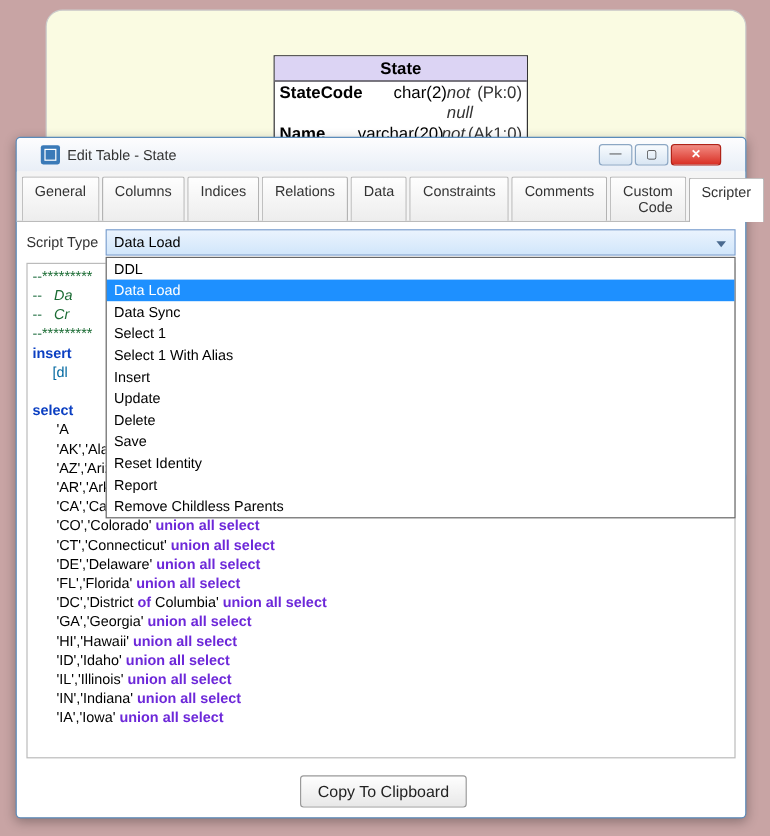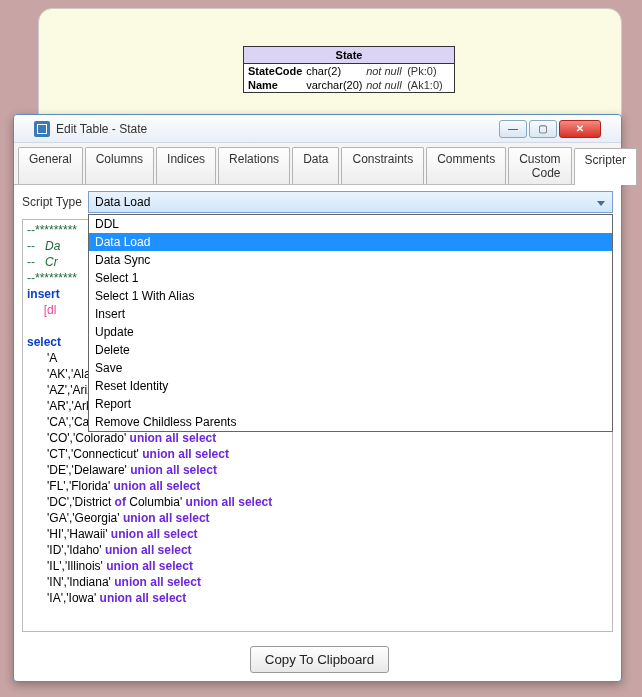--- a/index.html
+++ b/index.html
@@ -2,25 +2,25 @@
 <html><head>
 <meta charset="utf-8">
 <style>
   * { box-sizing: border-box; margin: 0; padding: 0; }
   body { font-family: 'Segoe UI', Tahoma, sans-serif; font-size: 12px; background: #c8a4a4; width: 642px; height: 697px; position: relative; overflow: hidden; }
 
   
   .bg-card { position: absolute; top: 8px; left: 38px; right: 20px; height: 400px; background: #fafbe2; border-radius: 14px; border: 1px solid #ccc; }
 
   
-  .schema-box { position: absolute; top: 46px; left: 243px; width: 212px; background: #fff; border: 1px solid #333; font-size: 11px; }
+  .schema-box { position: absolute; top: 46px; left: 228px; width: 212px; background: #fff; border: 1px solid #333; font-size: 14px; }
   .schema-title { background: #dcd4f4; text-align: center; font-weight: bold; padding: 2px 0; border-bottom: 1px solid #333; }
   .schema-row { display: flex; padding: 1px 4px; }
   .schema-col1 { width: 68px; font-weight: bold; }
-  .schema-col2 { width: 70px; }
+  .schema-col2 { width: 70px; margin-left: 27px; }
   .schema-col3 { width: 48px; font-style: italic; color: #333; }
   .schema-col4 { width: 50px; color: #333; }
 
   
   .window { position: absolute; top: 114px; left: 13px; width: 609px; height: 568px; background: #fff; border: 1px solid #5a8bba; border-radius: 4px; display: flex; flex-direction: column; box-shadow: 0 3px 10px rgba(0,0,0,0.3); }
   .titlebar { height: 28px; background: linear-gradient(#fdfdfe,#e9eff7); border-bottom: 1px solid #cfd8e4; display: flex; align-items: center; padding: 0 20px; border-radius: 4px 4px 0 0;}
   .titlebar-icon { width: 16px; height: 16px; background: #3a7ab8; margin-right: 6px; border-radius: 2px; position: relative; }
   .titlebar-icon::after { content:''; position:absolute; top:3px; left:3px; right:3px; bottom:3px; border:1px solid #fff; }
   .titlebar-text { flex: 1; color: #333; }
   .win-btn { height: 18px; width: 28px; margin-left: 2px; border: 1px solid #8ca7c4; border-radius: 3px; background: linear-gradient(#f8fbfe,#d9e6f3); display:flex; align-items:center; justify-content:center; font-size:10px; color:#333; }
@@ -46,21 +46,21 @@
 
   
   .code-area { flex:1; border: 1px solid #bbb; background: #fff; overflow: hidden; font-family: 'Segoe UI', Tahoma, sans-serif; font-size: 12px; padding: 2px 4px; margin-top:2px; }
   .code-line { white-space: pre; line-height: 16px; }
   .c-dashes { color: #2a754a; }
   .c-stars { color: #1a6b33; }
   .c-comment { color: #1a6b33; font-style: italic; }
   .c-kw { color: #0b3fc2; font-weight: bold; }
   .c-kw2 { color: #6d28d9; font-weight: bold; }
   .c-str { color: #000; }
-  .c-ident { color: #ec4899; }
+  .c-ident { color: #0369a1; }
 
   
   .bottom-bar { display:flex; justify-content:center; padding: 6px 4px 8px 8px; }
   .copy-btn { padding: 5px 14px; background: linear-gradient(#fefefe,#e8e8e8); border: 1px solid #9a9a9a; border-radius: 3px; color: #222; }
 </style>
 </head>
 <body>
 
 <div class="bg-card"></div>
 

